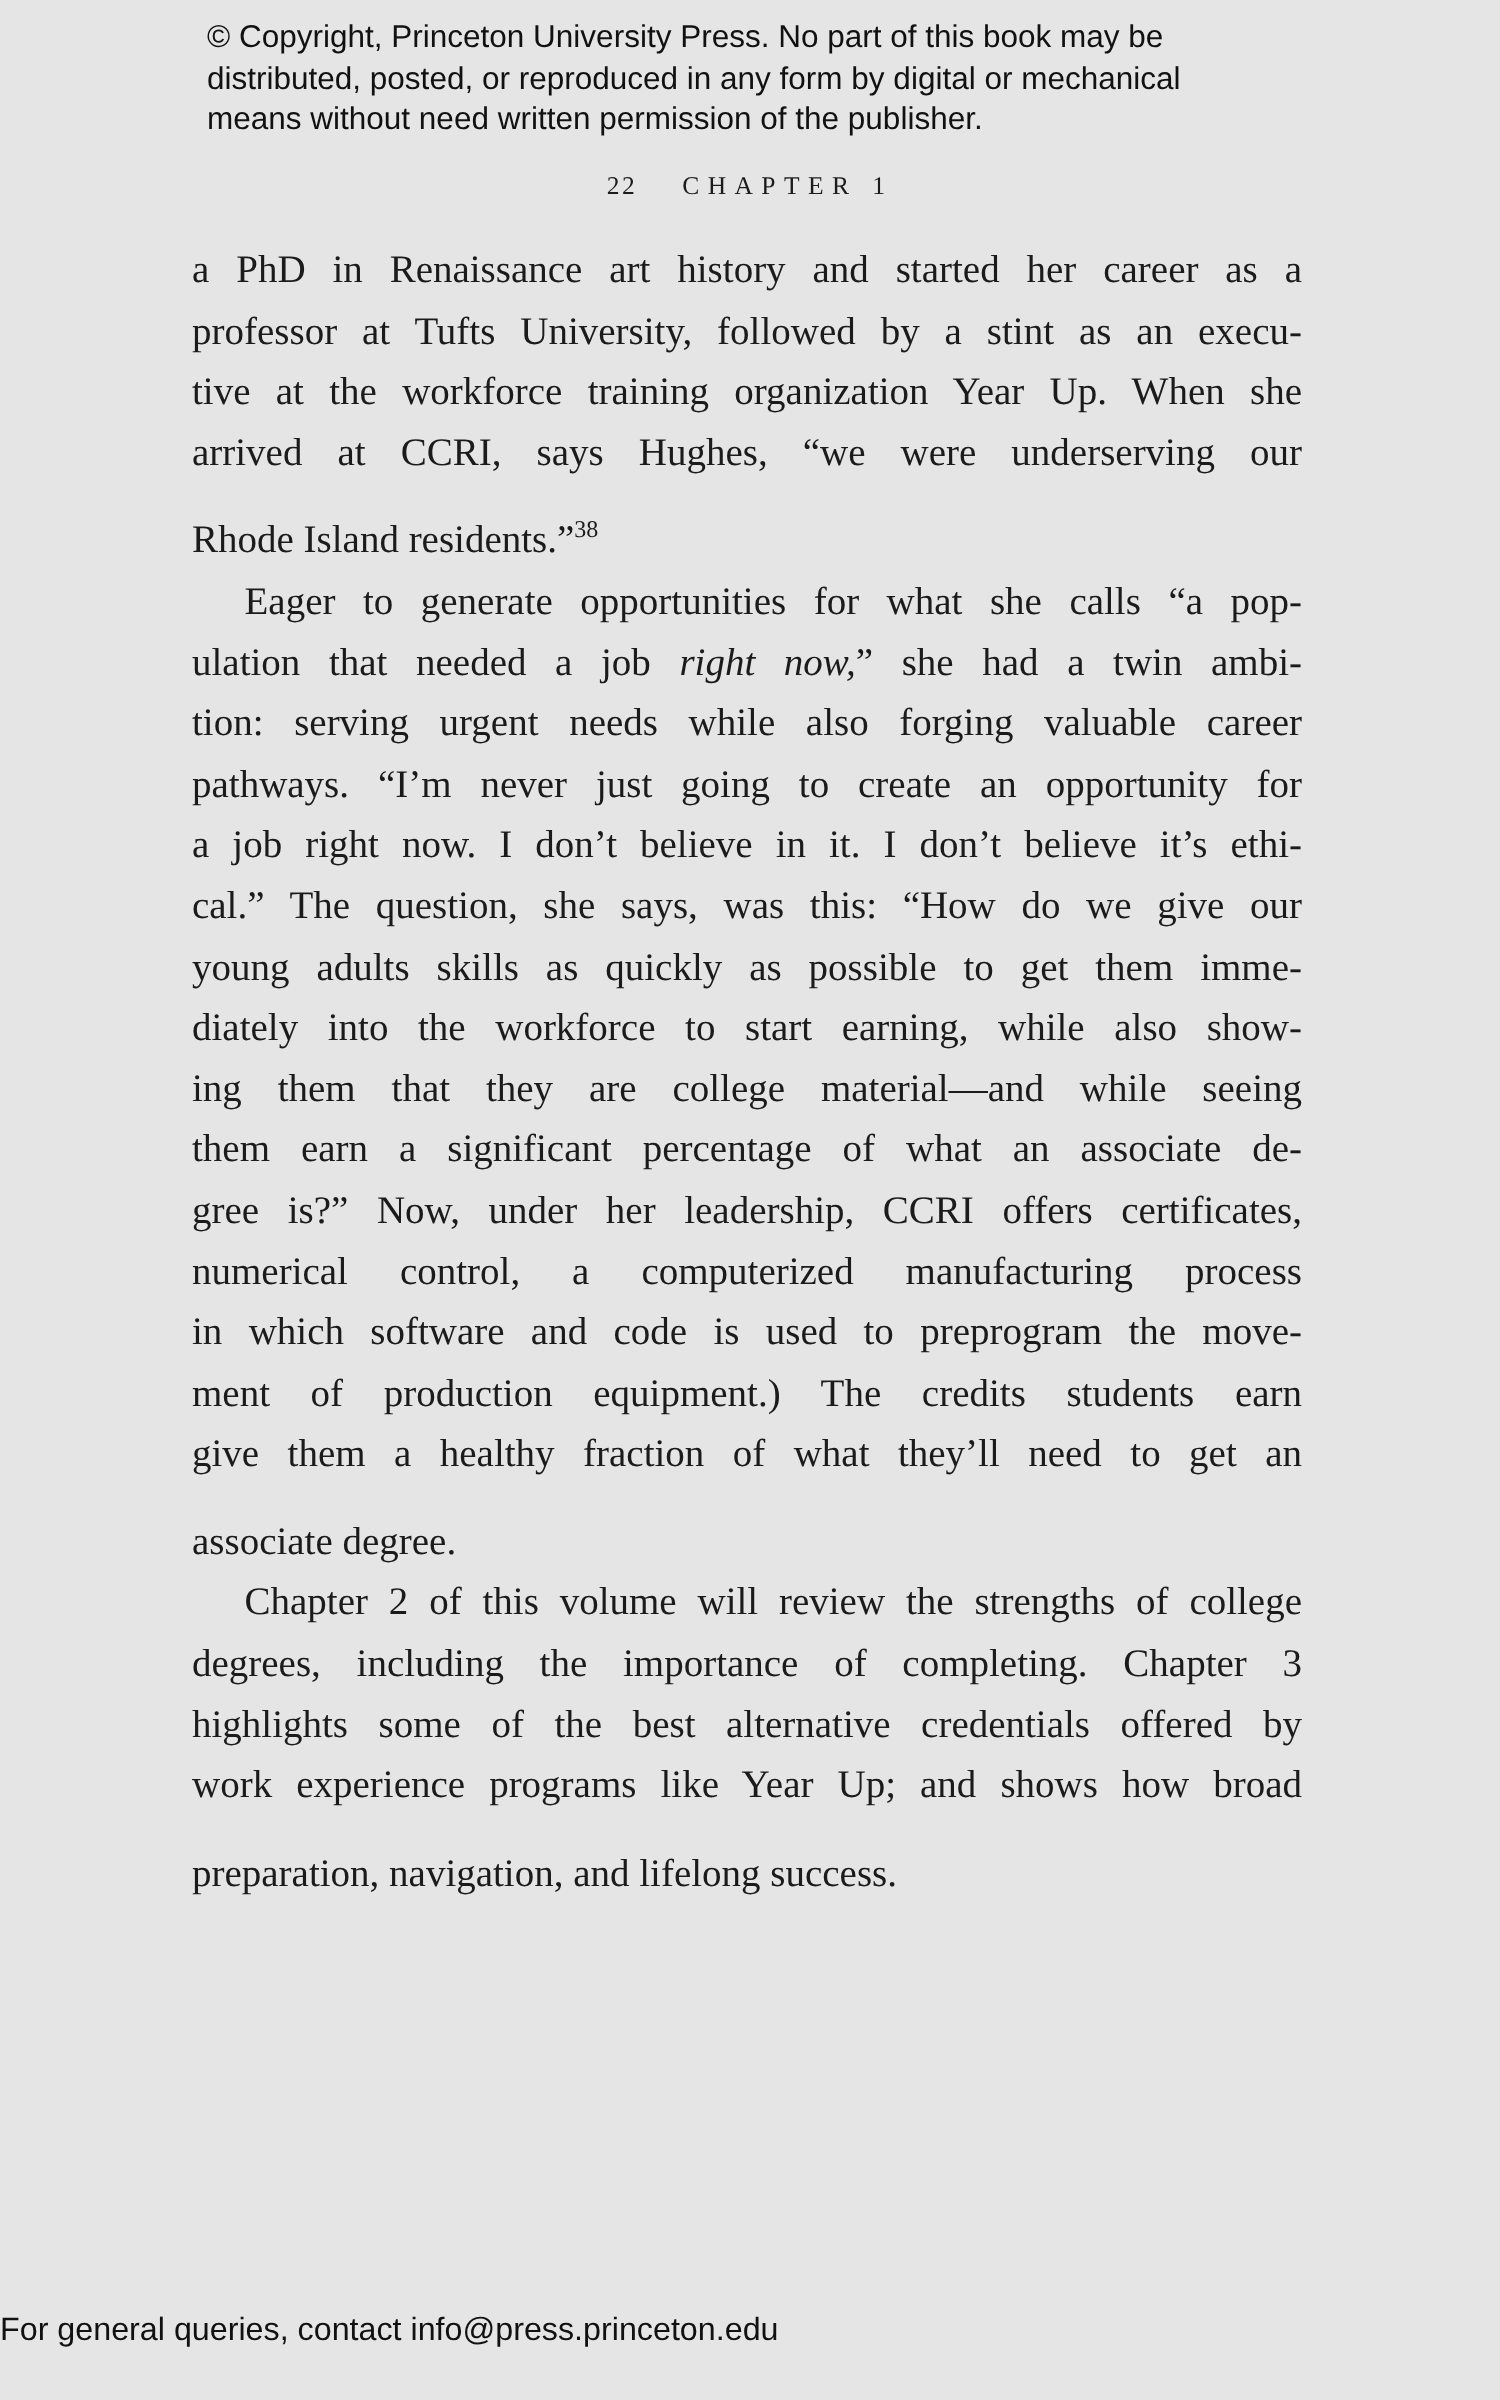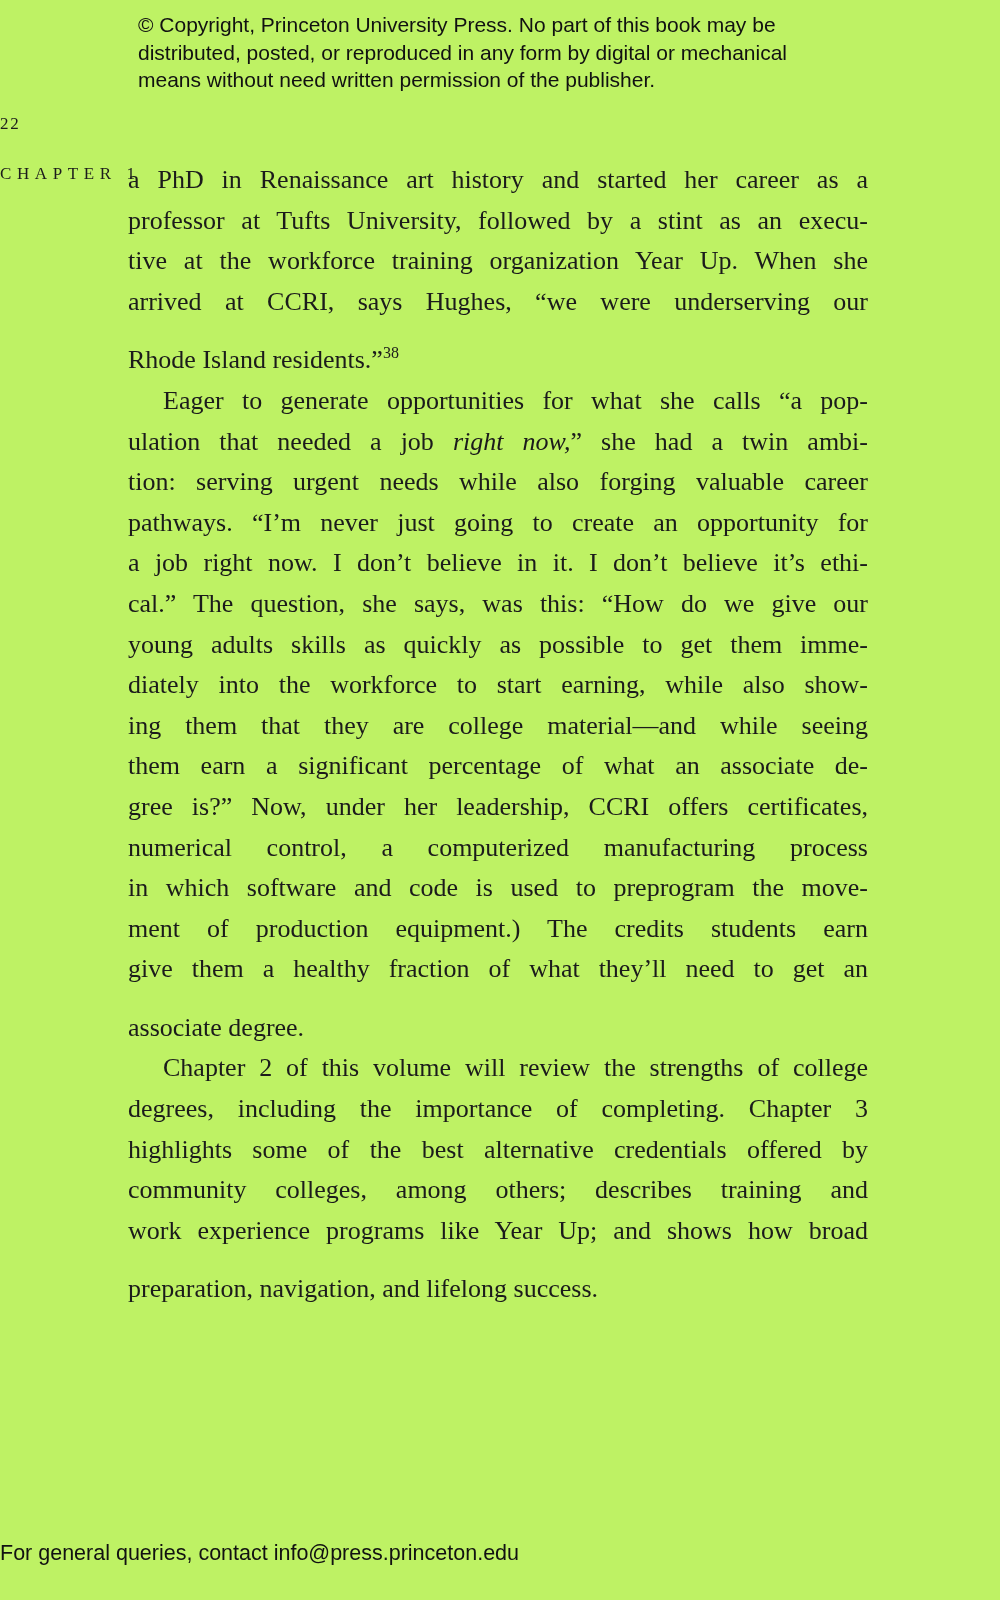--- a/index.html
+++ b/index.html
@@ -4,21 +4,21 @@
 <style>
   html, body {
     margin: 0;
     padding: 0;
     background: #ffffff;
   }
   .page {
     position: relative;
     width: 1000px;
     height: 1600px;
-    background: #bef264;
+    background: #e5e5e5;
     overflow: hidden;
   }
 
   
   .copyright {
     position: absolute;
     left: 138px;
     top: 11px;
     width: 720px;
     font-family: "Liberation Sans", sans-serif;
@@ -34,21 +34,20 @@
     top: 114px;
     left: 0;
     width: 100%;
     display: flex;
     justify-content: center;
     align-items: baseline;
     gap: 30px;
     font-family: "Liberation Serif", serif;
     font-size: 17px;
     color: #1c1c1c;
-    flex-direction: column;
   }
   .running-head .pagenum {
     letter-spacing: 0.10em;
   }
   .running-head .chapter {
     letter-spacing: 0.33em;
     text-transform: uppercase;
   }
 
   
@@ -139,21 +138,20 @@
       <div class="ln"><span>in which software and code is used to preprogram the move-</span></div>
       <div class="ln"><span>ment of production equipment.) The credits students earn</span></div>
       <div class="ln"><span>give them a healthy fraction of what they’ll need to get an</span></div>
       <div class="ln last"><span>associate degree.</span></div>
     </div>
 
     <div>
       <div class="ln ind"><span>Chapter 2 of this volume will review the strengths of college</span></div>
       <div class="ln"><span>degrees, including the importance of completing. Chapter 3</span></div>
       <div class="ln"><span>highlights some of the best alternative credentials offered by</span></div>
-      <div class="ln"><span>community colleges, among others; describes training and</span></div>
       <div class="ln"><span>work experience programs like Year Up; and shows how broad</span></div>
       <div class="ln last"><span>preparation, navigation, and lifelong success.</span></div>
     </div>
 
   </div>
 
   <div class="footer">For general queries, contact info@press.princeton.edu</div>
 
 </div>
 

